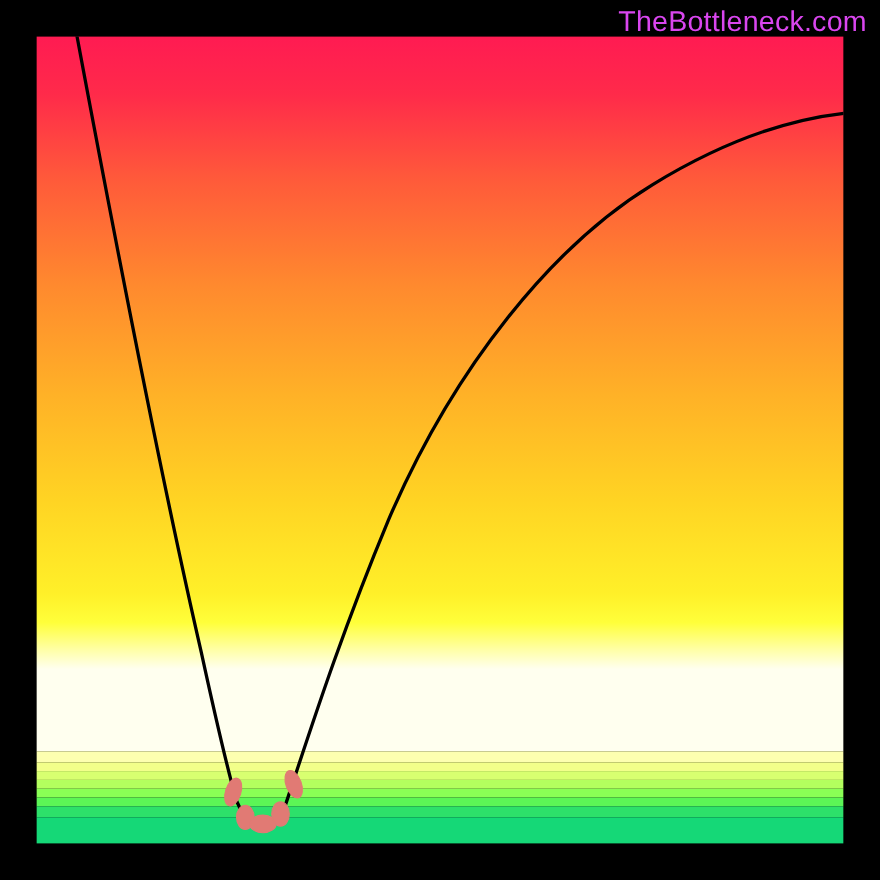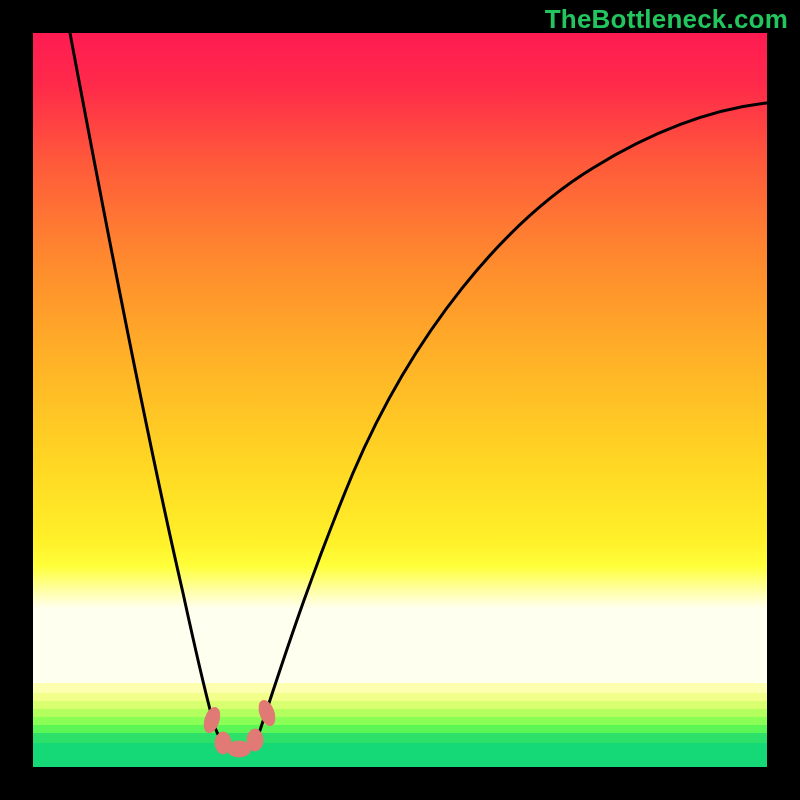--- a/index.html
+++ b/index.html
@@ -15,22 +15,22 @@
     width: 800px;
     height: 800px;
     background: #000;
   }
   .watermark {
     position: absolute;
     top: 4px;
     right: 12px;
     font-family: Arial, Helvetica, sans-serif;
     font-size: 26px;
-    font-weight: 700;
-    color: #22c55e;
+    font-weight: 400;
+    color: #d946ef;
     letter-spacing: 0.2px;
     z-index: 50;
   }
   .plot-area {
     position: absolute;
     left: 33px;
     top: 33px;
     width: 734px;
     height: 734px;
     overflow: hidden;

